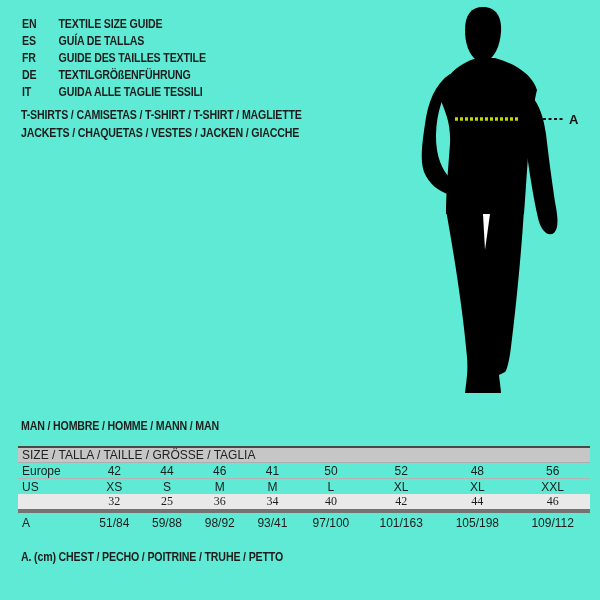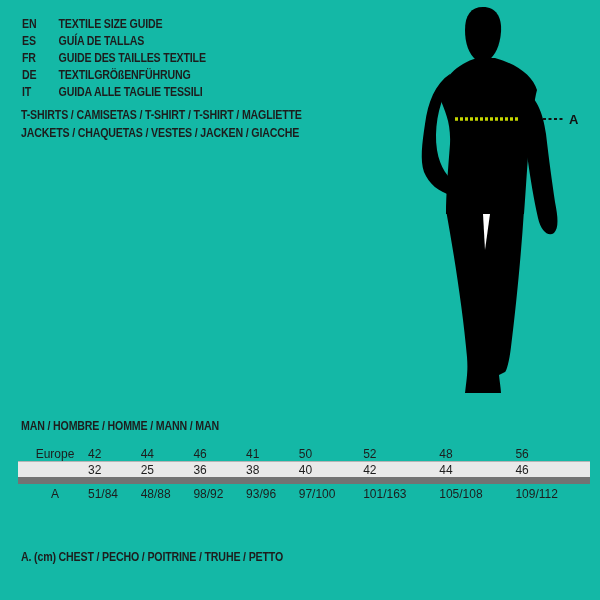--- a/index.html
+++ b/index.html
@@ -1,43 +1,43 @@
 <!DOCTYPE html>
 <html><head>
 <meta charset="utf-8">
 <style>
   html,body { margin:0; padding:0; background:#fff; }
   .sheet {
-    position:relative; width:600px; height:600px; background:#14b8a6;
+    position:relative; width:600px; height:600px; background:#5eead4;
     font-family:"Liberation Sans", sans-serif; color:#1d1d1d; overflow:hidden;
   }
   .cond {
     font-weight:bold; font-size:12.5px; letter-spacing:-0.2px;
     white-space:nowrap; transform:scaleX(0.85); transform-origin:0 0;
   }
   .lang-list { position:absolute; top:15px; left:22px; }
   .lang-row  { display:flex; height:17px; align-items:center; }
   .lang-code { width:43px; }
   .category  { position:absolute; top:106px; left:21px; line-height:18px; }
   .figure    { position:absolute; left:405px; top:2px; }
   .section-title { position:absolute; top:419px; left:21px; }
   .footnote  { position:absolute; top:550px; left:21px; }
 
   table.size-table {
     position:absolute; top:446px; left:18px; width:572px;
     border-collapse:collapse; font-size:12px; color:#1d1d1d;
   }
-  table.size-table td { padding:0; height:15px; vertical-align:middle; font-weight:normal; }
-  table.size-table td.lbl { text-align:center; padding-left:4px; width:66px; }
+  table.size-table td { padding:0; height:15px; vertical-align:middle; text-align:center; font-weight:normal; }
+  table.size-table td.lbl { text-align:left; padding-left:4px; width:66px; }
   tr.header-row td {
     text-align:left; padding-left:4px; height:14px;
     border-top:2px solid #474747; border-bottom:1px solid #aeaeae; color:#222;
   }
   tr.row-europe td { border-bottom:1px solid #b5b5b5; }
-  tr.row-shaded td { border-bottom:7px solid #737373; }
+  tr.row-shaded td { border-bottom:4px solid #737373;font-family:Liberation Serif, serif; }
   tr.row-a td { height:20px; }
 </style>
 </head>
 <body>
 
 <div class="sheet">
 
   <div class="lang-list cond">
     <div class="lang-row">
       <span class="lang-code">EN</span>
@@ -77,51 +77,65 @@
     </g>
     <line x1="50" y1="117" x2="114" y2="117" stroke-width="3.5" stroke-dasharray="3 2" stroke="#c3d600"></line>
     <line x1="138" y1="117" x2="160" y2="117" stroke-width="2" stroke-dasharray="3 2.5" stroke="#111111"></line>
     <text x="164" y="122" font-size="13" font-weight="600" fill="#111111">A</text>
   </svg>
 
   <div class="section-title cond">MAN / HOMBRE / HOMME / MANN / MAN</div>
 
   <table class="size-table">
     <tbody>
+      <tr class="header-row" bgcolor="#c6c6c6">
+        <td colspan="9">SIZE / TALLA / TAILLE / GRÖSSE / TAGLIA</td>
+      </tr>
       <tr class="row-europe">
         <td class="lbl">Europe</td>
         <td>42</td>
         <td>44</td>
         <td>46</td>
         <td>41</td>
         <td>50</td>
         <td>52</td>
         <td>48</td>
         <td>56</td>
       </tr>
+      <tr class="row-us">
+        <td class="lbl">US</td>
+        <td>XS</td>
+        <td>S</td>
+        <td>M</td>
+        <td>M</td>
+        <td>L</td>
+        <td>XL</td>
+        <td>XL</td>
+        <td>XXL</td>
+      </tr>
       <tr class="row-shaded" bgcolor="#e9e9e9">
         <td class="lbl"></td>
         <td>32</td>
         <td>25</td>
         <td>36</td>
-        <td>38</td>
+        <td>34</td>
         <td>40</td>
         <td>42</td>
         <td>44</td>
         <td>46</td>
       </tr>
       <tr class="row-a">
         <td class="lbl">A</td>
         <td>51/84</td>
-        <td>48/88</td>
+        <td>59/88</td>
         <td>98/92</td>
-        <td>93/96</td>
+        <td>93/41</td>
         <td>97/100</td>
         <td>101/163</td>
-        <td>105/108</td>
+        <td>105/198</td>
         <td>109/112</td>
       </tr>
     </tbody>
   </table>
 
   <div class="footnote cond">A. (cm) CHEST / PECHO / POITRINE / TRUHE / PETTO</div>
 
 </div>
 
 </body></html>

